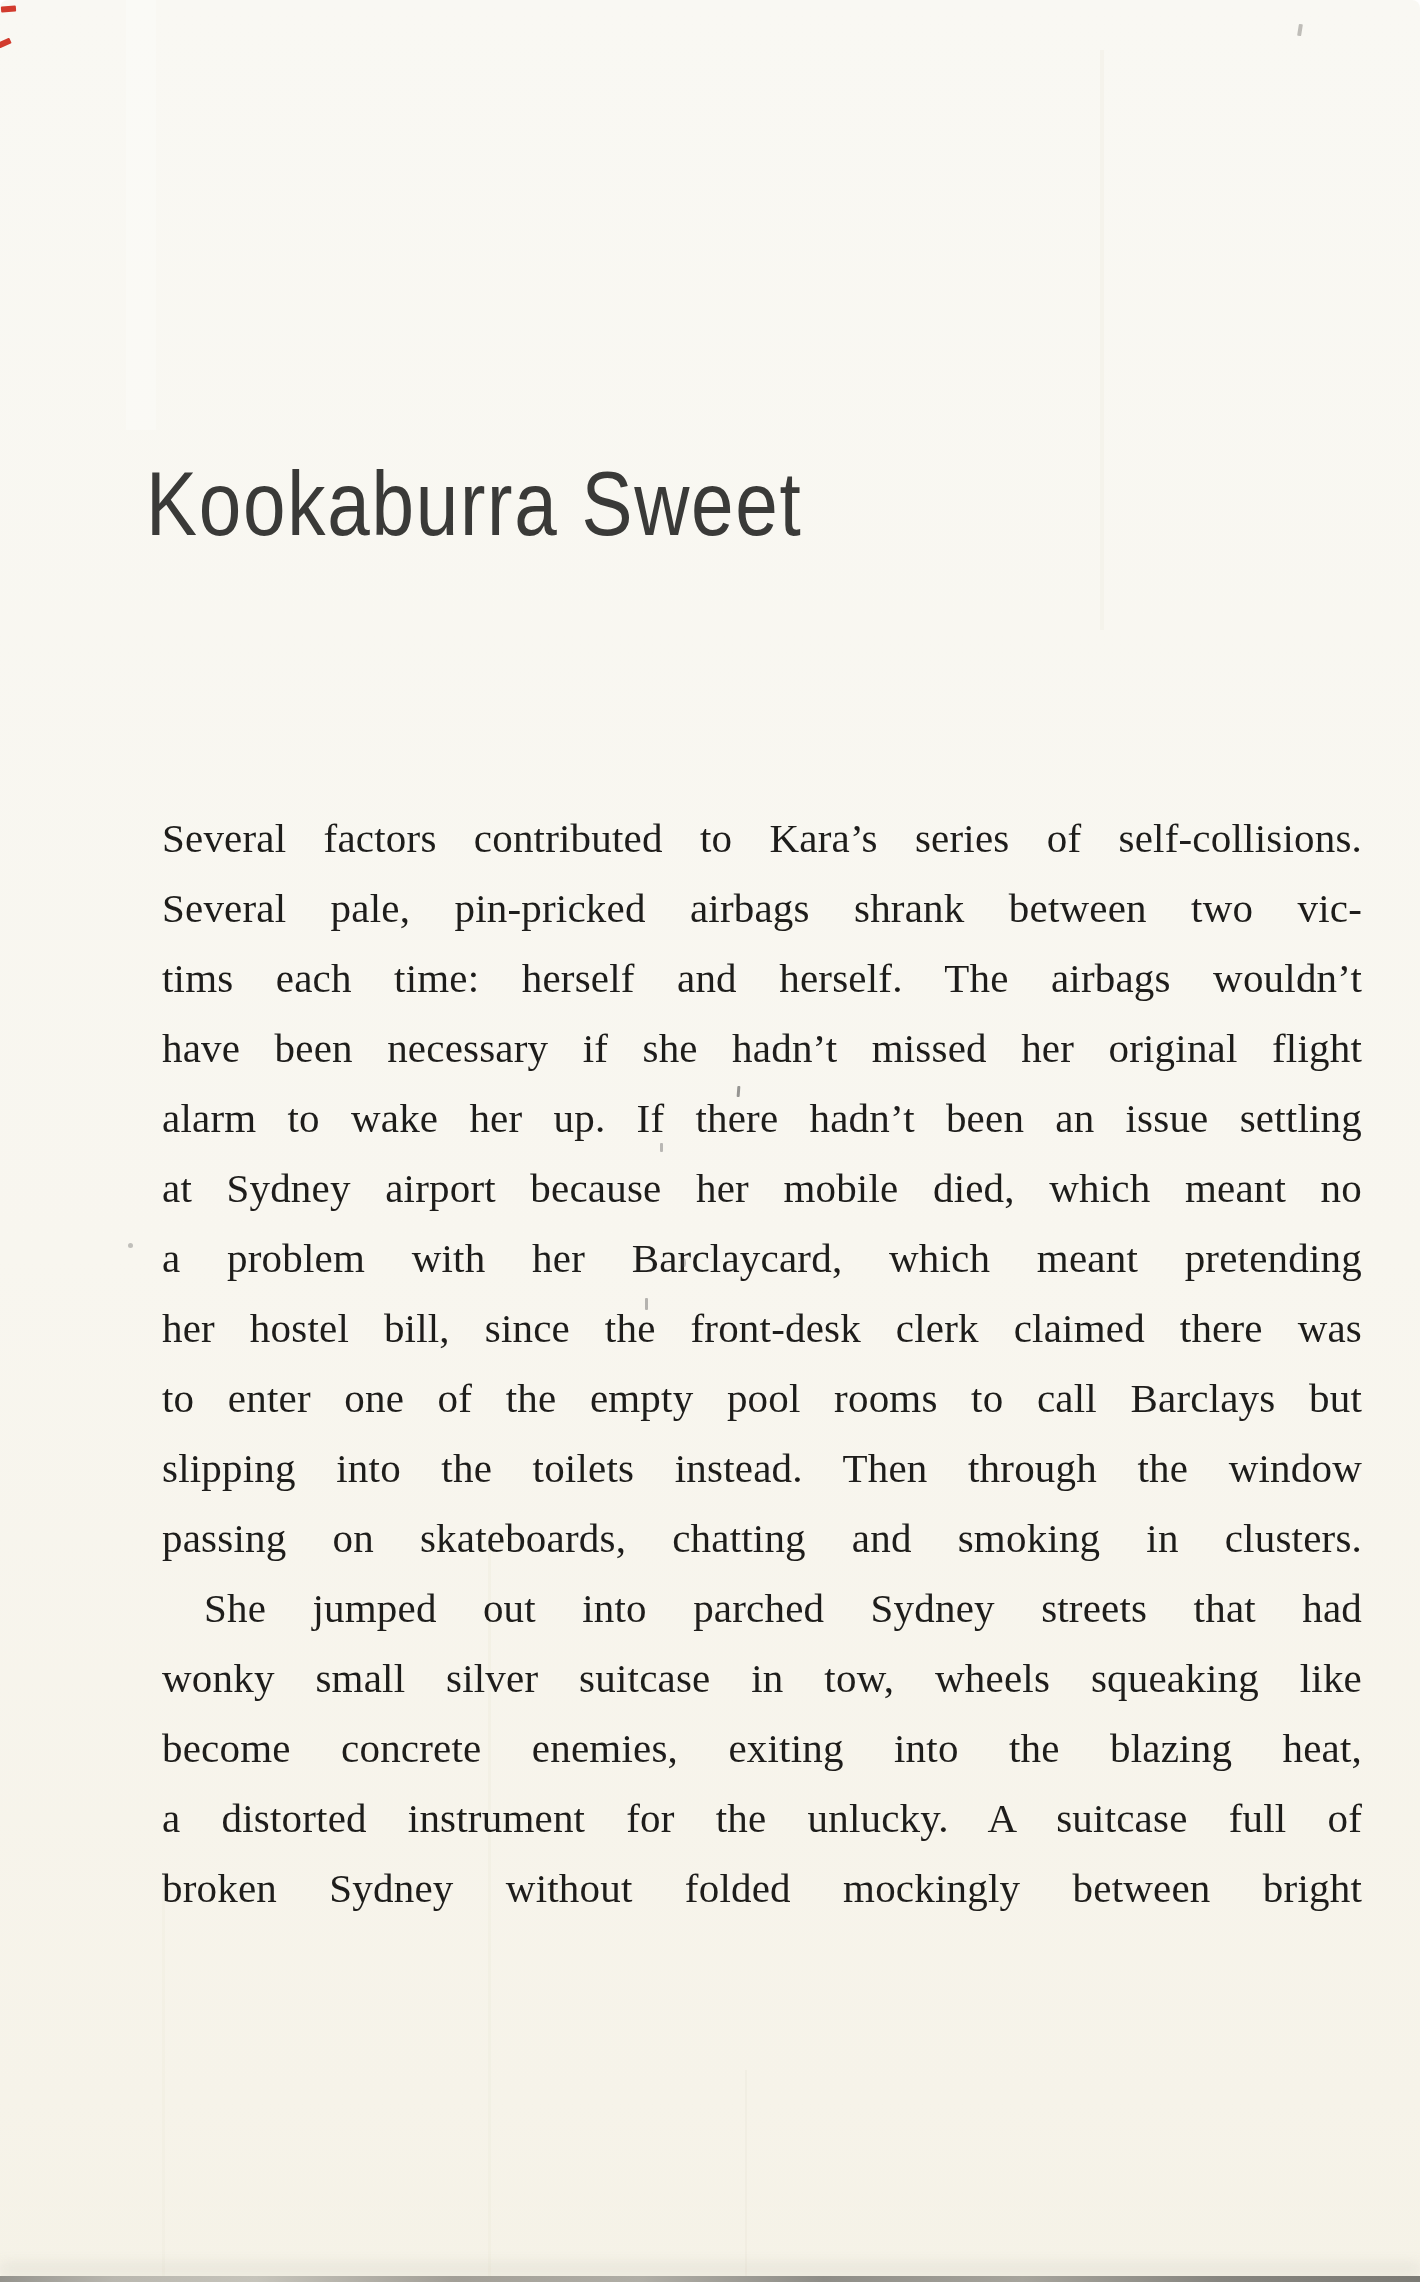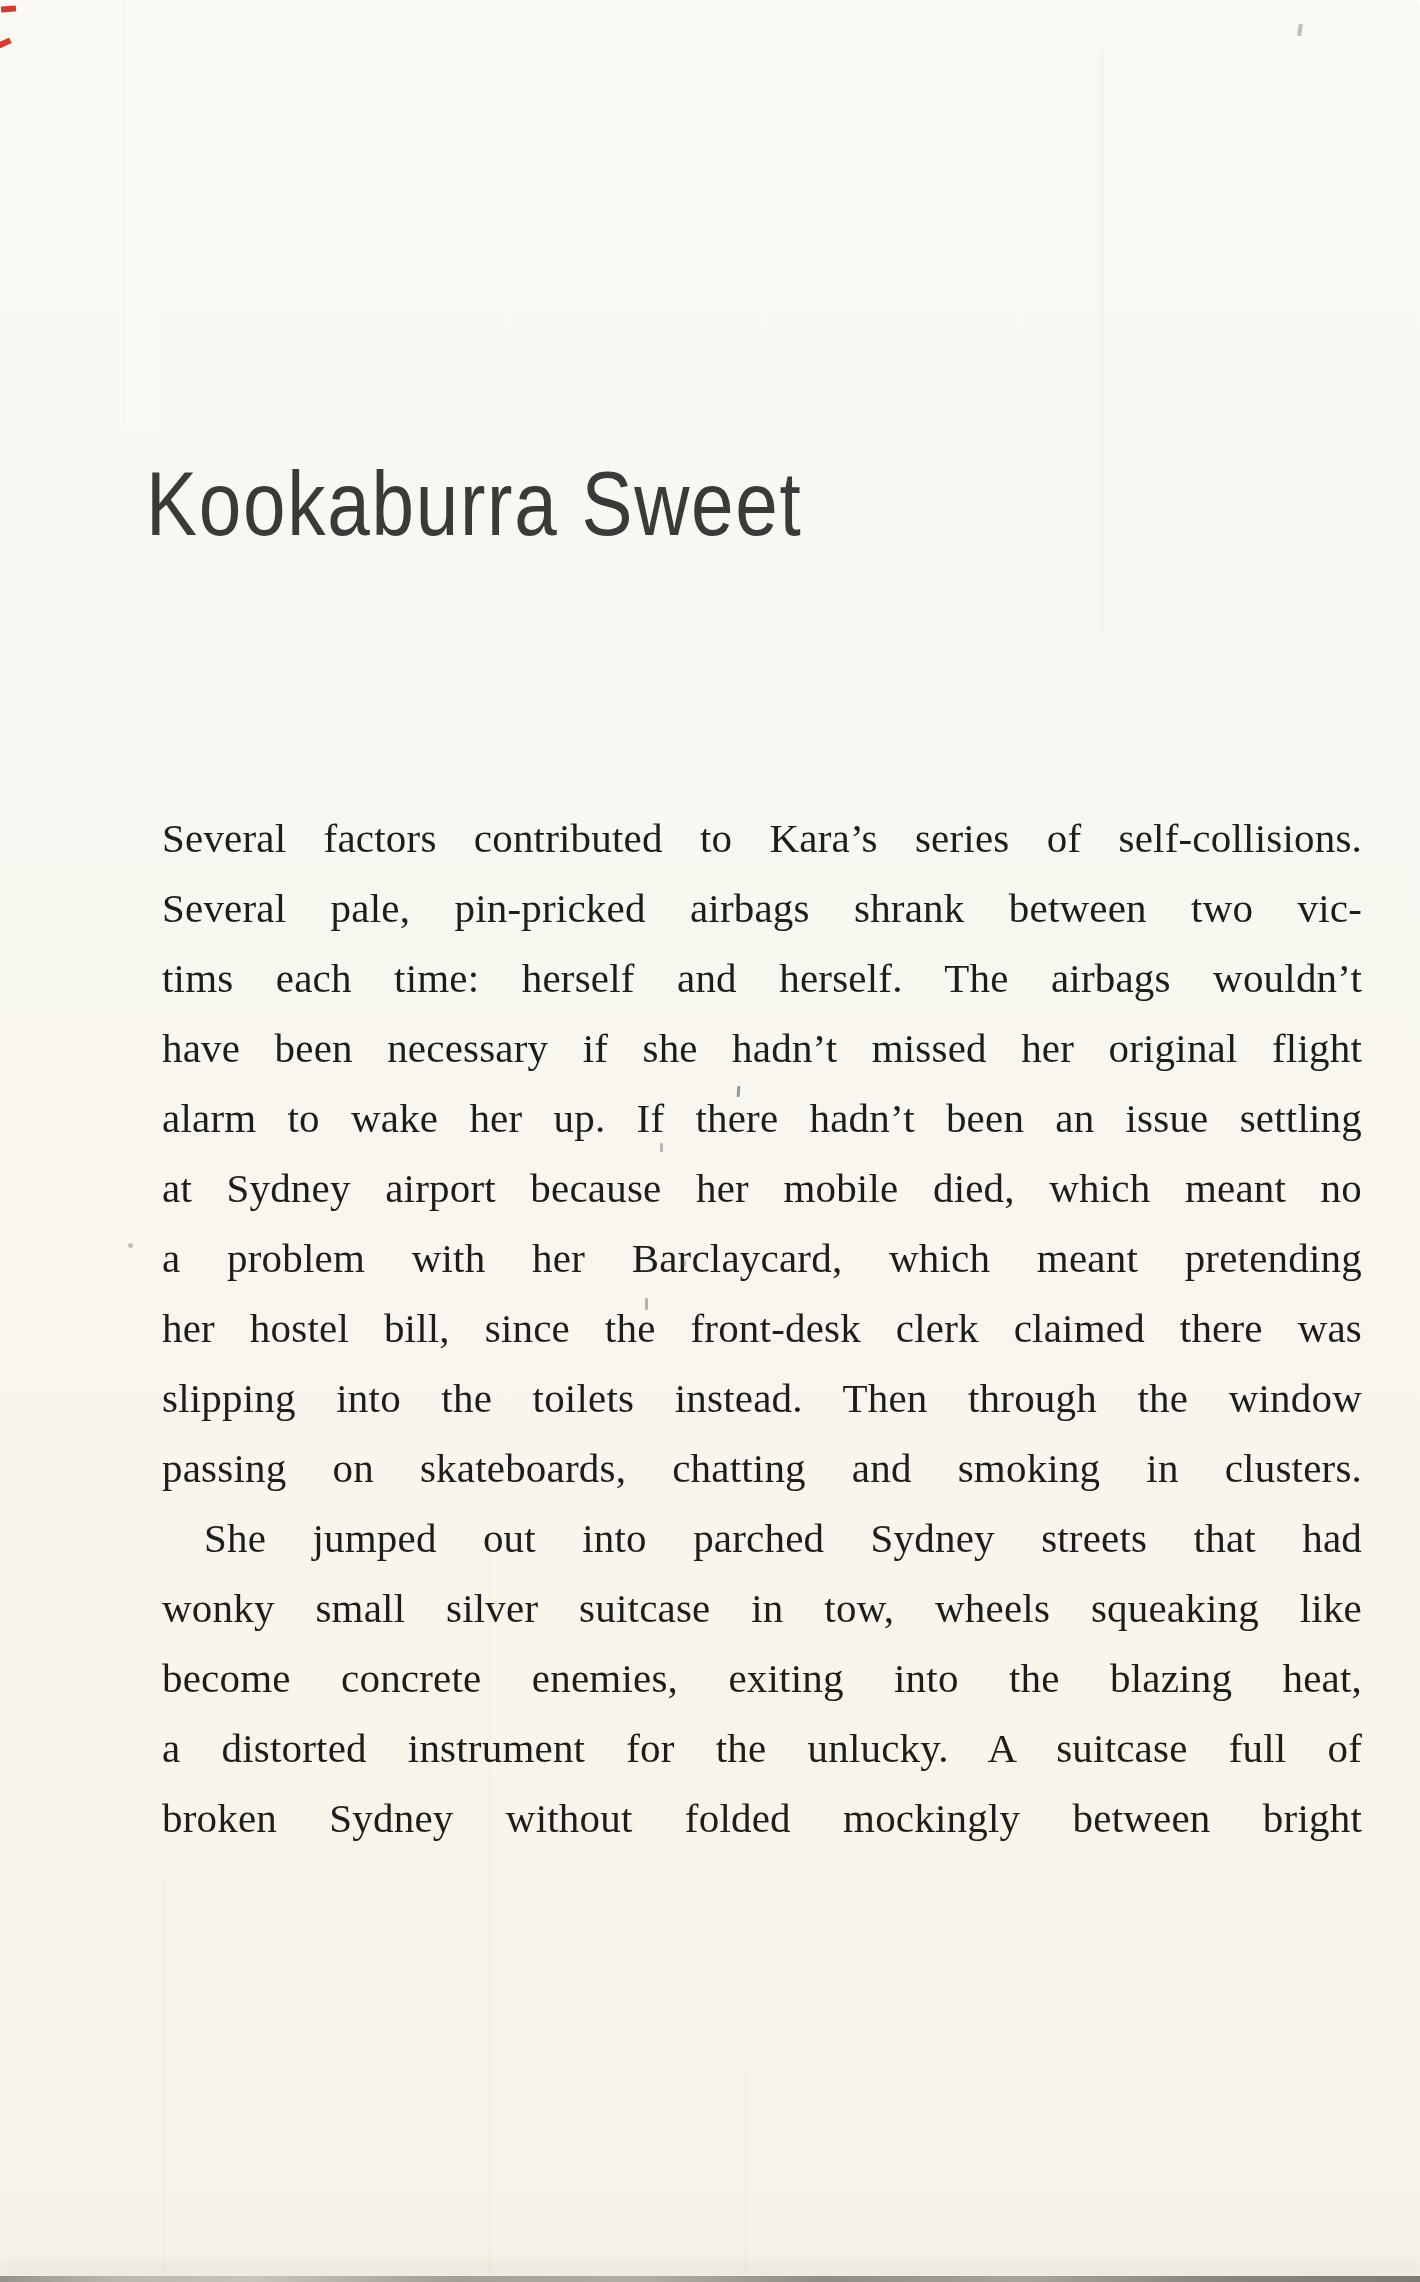--- a/index.html
+++ b/index.html
@@ -82,20 +82,21 @@
 
   <div class="body">
     <div class="line">Several factors contributed to Kara’s series of self-collisions.</div>
     <div class="line">Several pale, pin-pricked airbags shrank between two vic-</div>
     <div class="line">tims each time: herself and herself. The airbags wouldn’t</div>
     <div class="line">have been necessary if she hadn’t missed her original flight</div>
     <div class="line">alarm to wake her up. If there hadn’t been an issue settling</div>
     <div class="line">at Sydney airport because her mobile died, which meant no</div>
     <div class="line">a problem with her Barclaycard, which meant pretending</div>
     <div class="line">her hostel bill, since the front-desk clerk claimed there was</div>
+    <div class="line">to enter one of the empty pool rooms to call Barclays but</div>
     <div class="line">slipping into the toilets instead. Then through the window</div>
     <div class="line">passing on skateboards, chatting and smoking in clusters.</div>
     <div class="line indent">She jumped out into parched Sydney streets that had</div>
     <div class="line">wonky small silver suitcase in tow, wheels squeaking like</div>
     <div class="line">become concrete enemies, exiting into the blazing heat,</div>
     <div class="line">a distorted instrument for the unlucky. A suitcase full of</div>
     <div class="line">broken Sydney without folded mockingly between bright</div>
   </div>
 
   <div class="speck sp1"></div>

